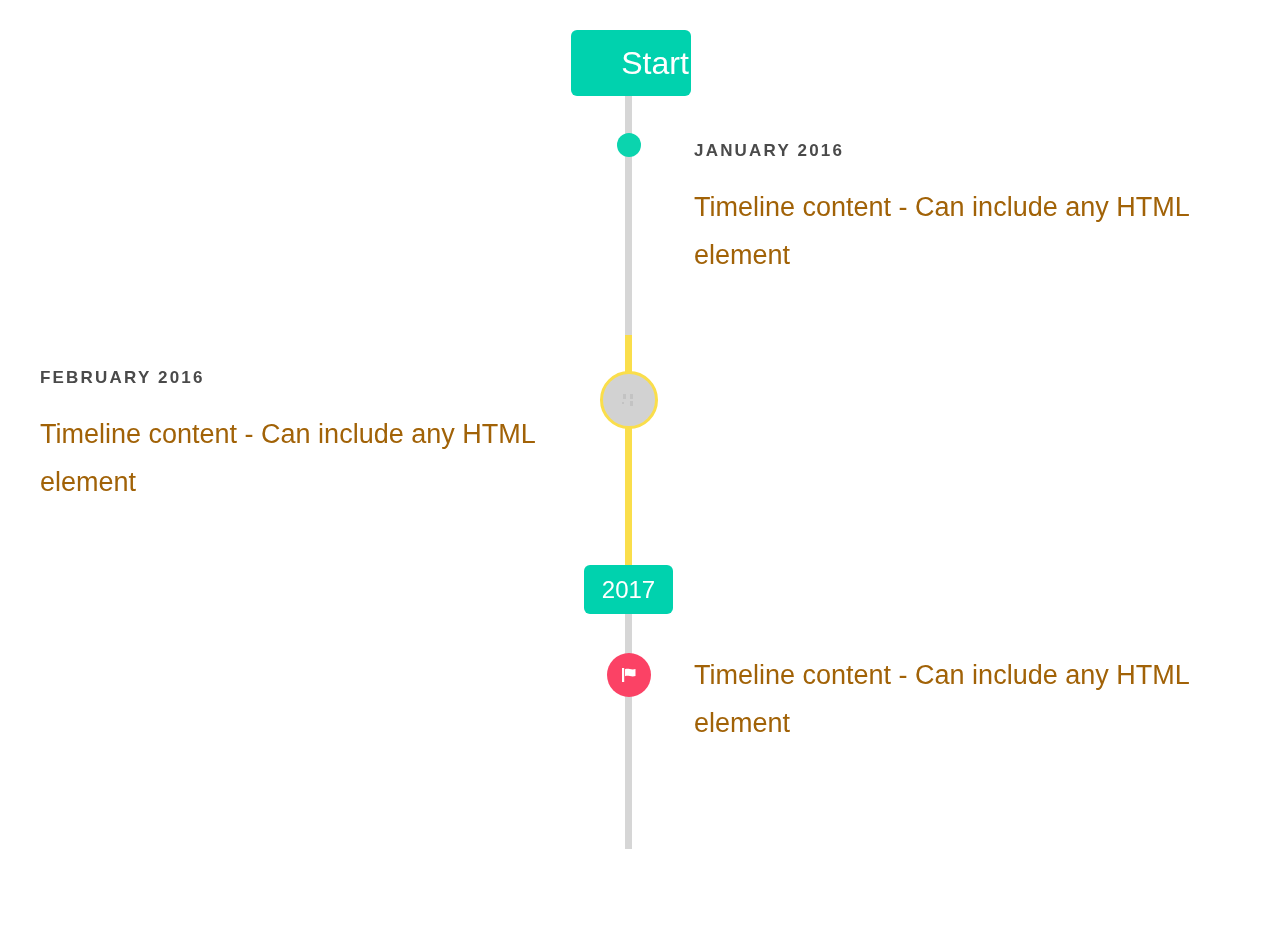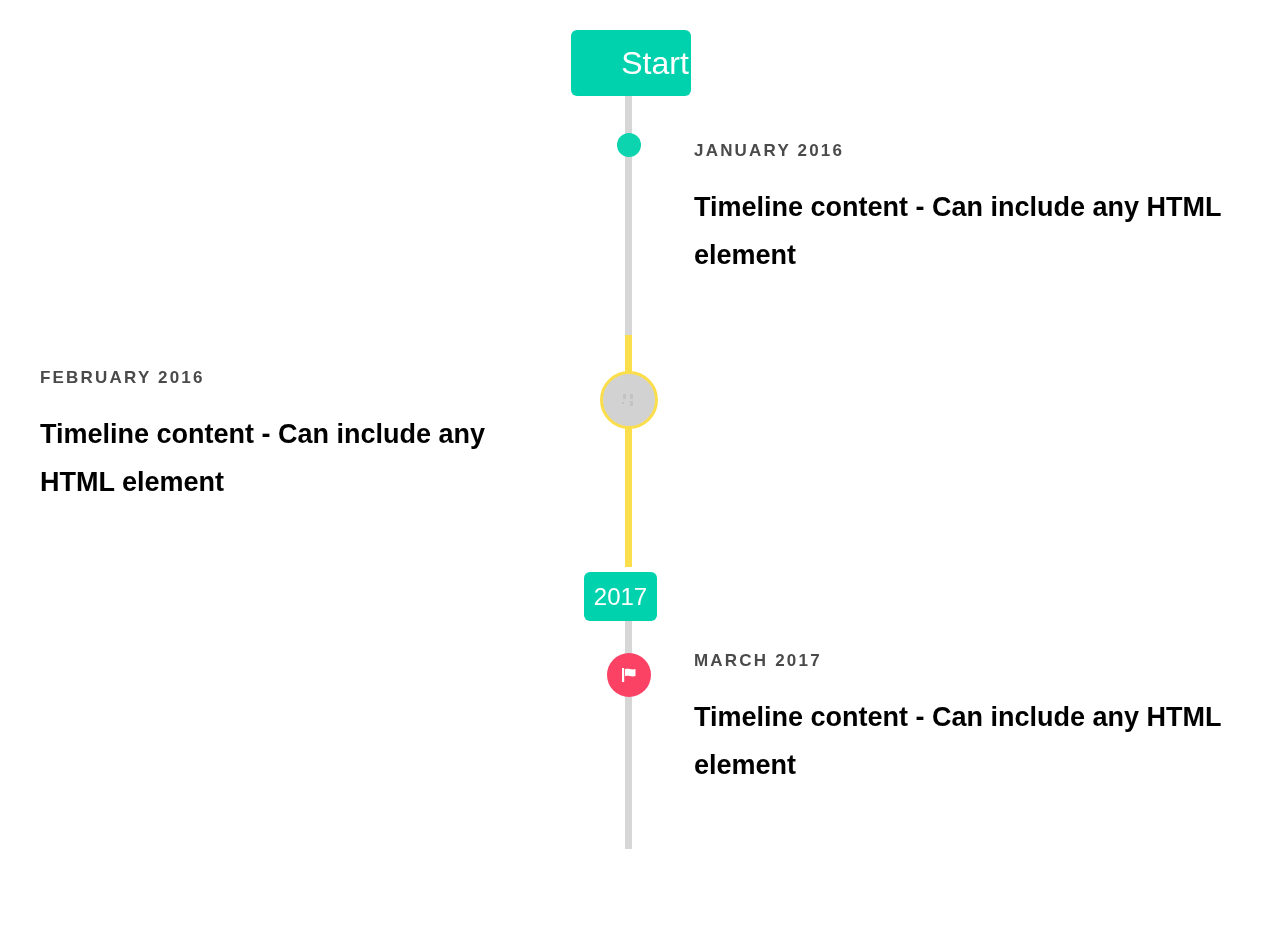--- a/index.html
+++ b/index.html
@@ -50,24 +50,23 @@
     width: 120px;
     height: 66px;
     font-size: 32px;
     padding-left: 48px;
   }
   .badge.badge-start { top: 30px; }
   .badge.badge-end   { top: 847px; }
   .badge.badge-small {
     left: 584px;
     top: 565px;
-    width: 73px;
+    width: 89px;
     height: 49px;
     font-size: 24px;
-    margin-top: 7px;
   }
 
   
   .marker {
     position: absolute;
     border-radius: 50%;
     box-sizing: border-box;
     display: flex;
     align-items: center;
     justify-content: center;
@@ -116,23 +115,23 @@
   .entry-date {
     font-size: 17px;
     font-weight: bold;
     letter-spacing: 2.2px;
     color: #4a4a4a;
     margin: 0 0 22px 0;
     text-transform: uppercase;
   }
   .entry-body {
     font-size: 27px;
-    font-weight: 700;
+    font-weight: 400;
     line-height: 1.78;
-    color: #000000;
+    color: #a16207;
     margin: 0;
   }
 
   .entry-jan   { top: 133px; margin-top: 8px; }
   .entry-feb   { top: 368px; }
   .entry-march { top: 651px; }
 </style>
 </head>
 <body>
 
@@ -165,18 +164,17 @@
 
   <div class="badge badge-small">2017</div>
 
   <div class="marker marker-flag">
     <svg class="flag-glyph" viewBox="0 0 20 20">
       <rect x="3" y="3" width="2.2" height="14" fill="#ffffff"></rect>
       <path d="M6 4.2 C 9 2.6, 12 5.4, 16.5 4.0 L 16.5 11.0 C 12 12.4, 9 9.6, 6 11.2 Z" fill="#ffffff"></path>
     </svg>
   </div>
   <div class="entry entry-right entry-march">
-    <p class="entry-date">MARCH 2017</p>
     <p class="entry-body">Timeline content - Can include any HTML element</p>
   </div>
 
 
 </div>
 
 </body></html>

